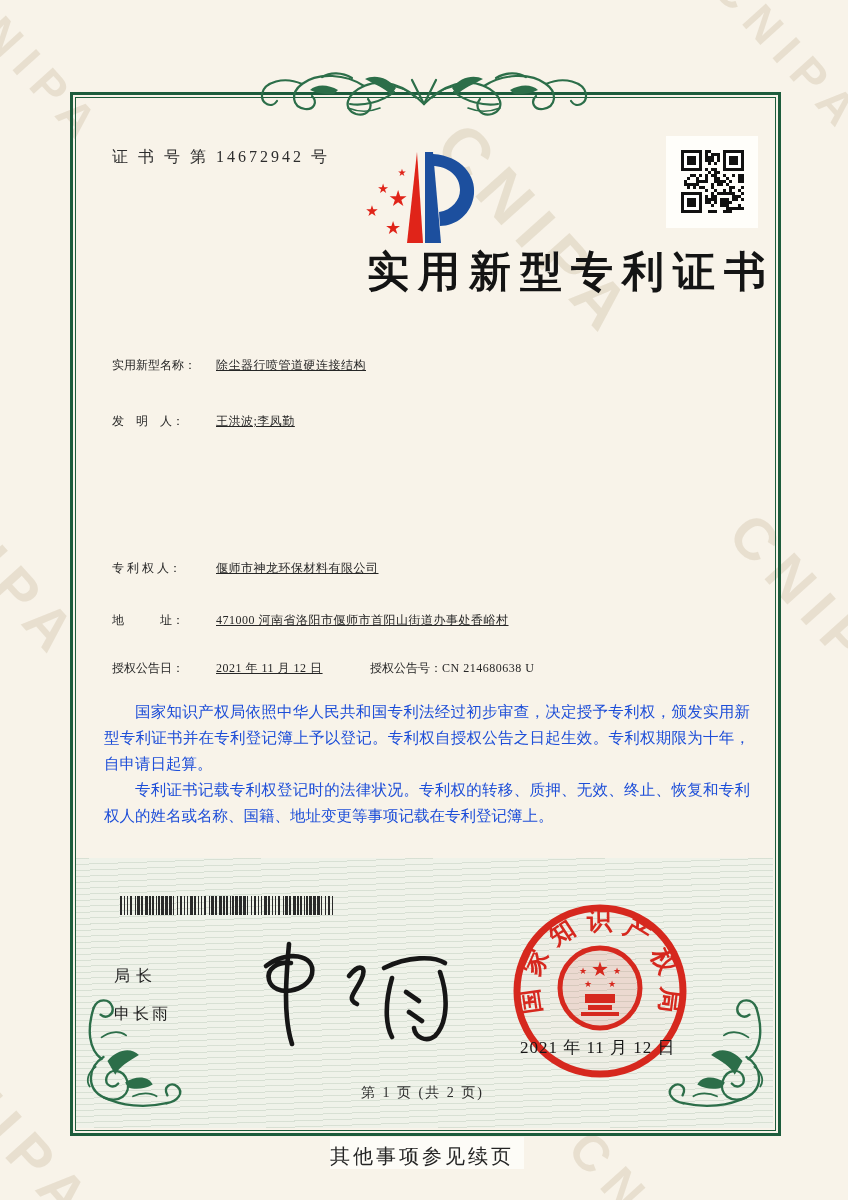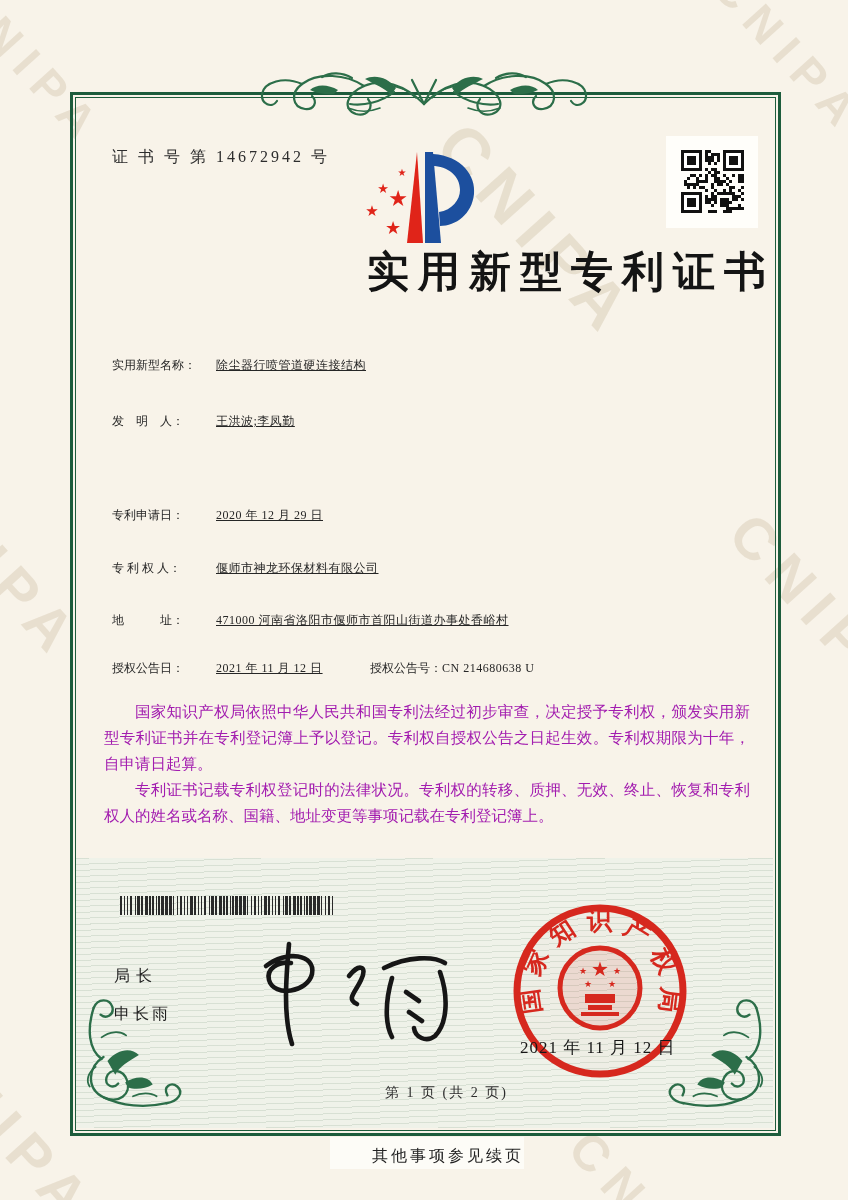--- a/index.html
+++ b/index.html
@@ -43,40 +43,40 @@
          font-weight:bold;letter-spacing:9px;color:#141414;}
 
   .frow{left:112px;width:645px;font-size:12px;color:#262626;position:absolute;text-decoration:underline;}
   .flabel{display:inline-block;min-width:104px;}
   .fvalue{letter-spacing:0.5px;}
   .fpair2{position:absolute;left:258px;top:0;}
   .r1{top:357px;} .r2{top:413px;} .r3{top:460px;} .r4{top:507px;}
   .r5{top:560px;} .r6{top:612px;} .r7{top:660px;}
 
   .paras{left:104px;top:699px;width:646px;font-size:15.5px;line-height:26px;
-         color:#a21caf;text-align:justify;}
+         color:#1d4ed8;text-align:justify;}
   .paras p{margin:0;text-indent:2em;}
 
   .barcode{left:120px;top:896px;}
 
   .director-title{left:114px;top:966px;font-size:16px;letter-spacing:6px;
         color:#1e1e1e;font-family:"Liberation Sans",sans-serif;}
   .director-name{left:114px;top:1004px;font-size:16px;letter-spacing:3px;
         color:#1e1e1e;font-family:"Liberation Sans",sans-serif;}
   .sig{left:228px;top:936px;}
 
   .seal{left:505px;top:896px;z-index:11;}
   .seal-date{left:520px;top:1036px;font-size:17px;letter-spacing:1px;
              color:#171717;z-index:12;}
 
   .pageno{left:70px;top:1084px;width:705px;text-align:center;font-size:14px;
-          letter-spacing:2px;color:#2c2c2c;padding-left:24px;}
+          letter-spacing:2px;color:#2c2c2c;}
 
   .note{left:330px;top:1137px;width:194px;height:32px;background:#fdfcf7;
-        text-align:right;line-height:38px;font-size:16px;letter-spacing:3px;
+        text-align:left;line-height:38px;font-size:20px;letter-spacing:3px;
         color:#242424;z-index:12;}
 </style>
 </head>
 <body>
 
 <div class="page">
 
   <div class="wm wm1">CNIPA</div>
   <div class="wm wm2">CNIPA</div>
   <div class="wm wm3">CNIPA</div>
@@ -277,23 +277,20 @@
     </svg>
 
   <div class="content title">实用新型专利证书</div>
 
   <div class="content frow r1">
     <span class="flabel">实用新型名称：</span><span class="fvalue">除尘器行喷管道硬连接结构</span>
   </div>
   <div class="content frow r2">
     <span class="flabel">发　明　人：</span><span class="fvalue">王洪波;李凤勤</span>
   </div>
-  <div class="content frow r4">
-    <span class="flabel">专利申请日：</span><span class="fvalue">2020 年 12 月 29 日</span>
-  </div>
   <div class="content frow r5">
     <span class="flabel">专 利 权 人：</span><span class="fvalue">偃师市神龙环保材料有限公司</span>
   </div>
   <div class="content frow r6">
     <span class="flabel">地　　　址：</span><span class="fvalue">471000 河南省洛阳市偃师市首阳山街道办事处香峪村</span>
   </div>
   <div class="content frow r7">
     <span class="flabel">授权公告日：</span><span class="fvalue">2021 年 11 月 12 日</span>
     <span class="fpair2">
       <span class="flabel" style="min-width:0;">授权公告号：</span><span class="fvalue">CN 214680638 U</span>

